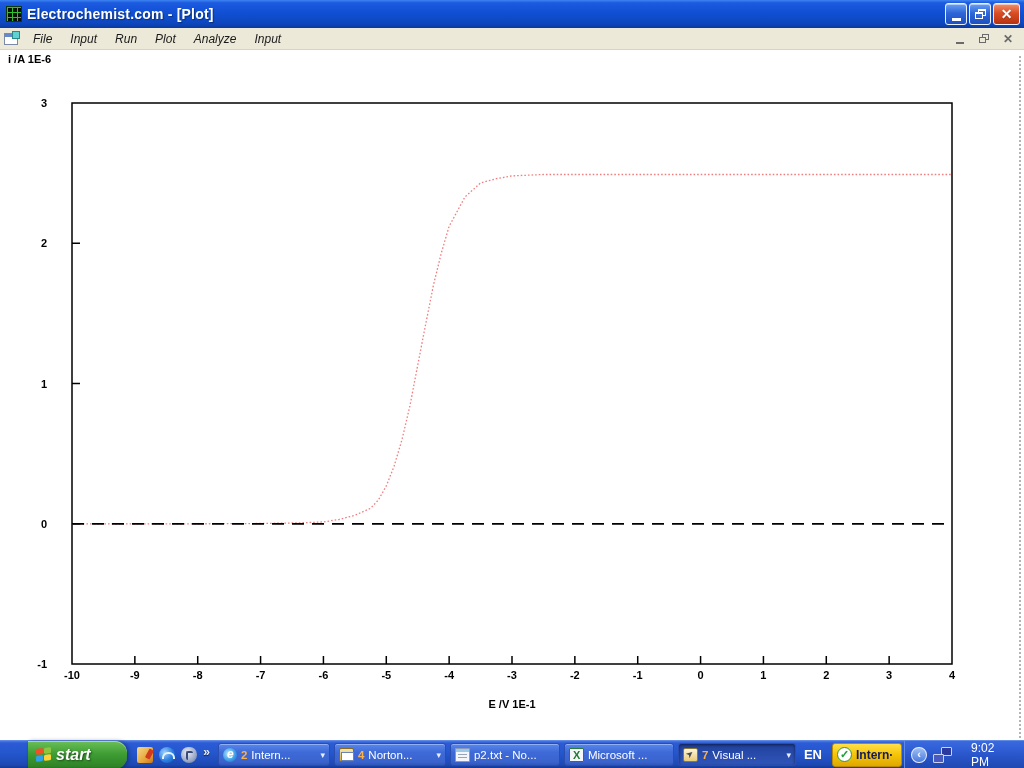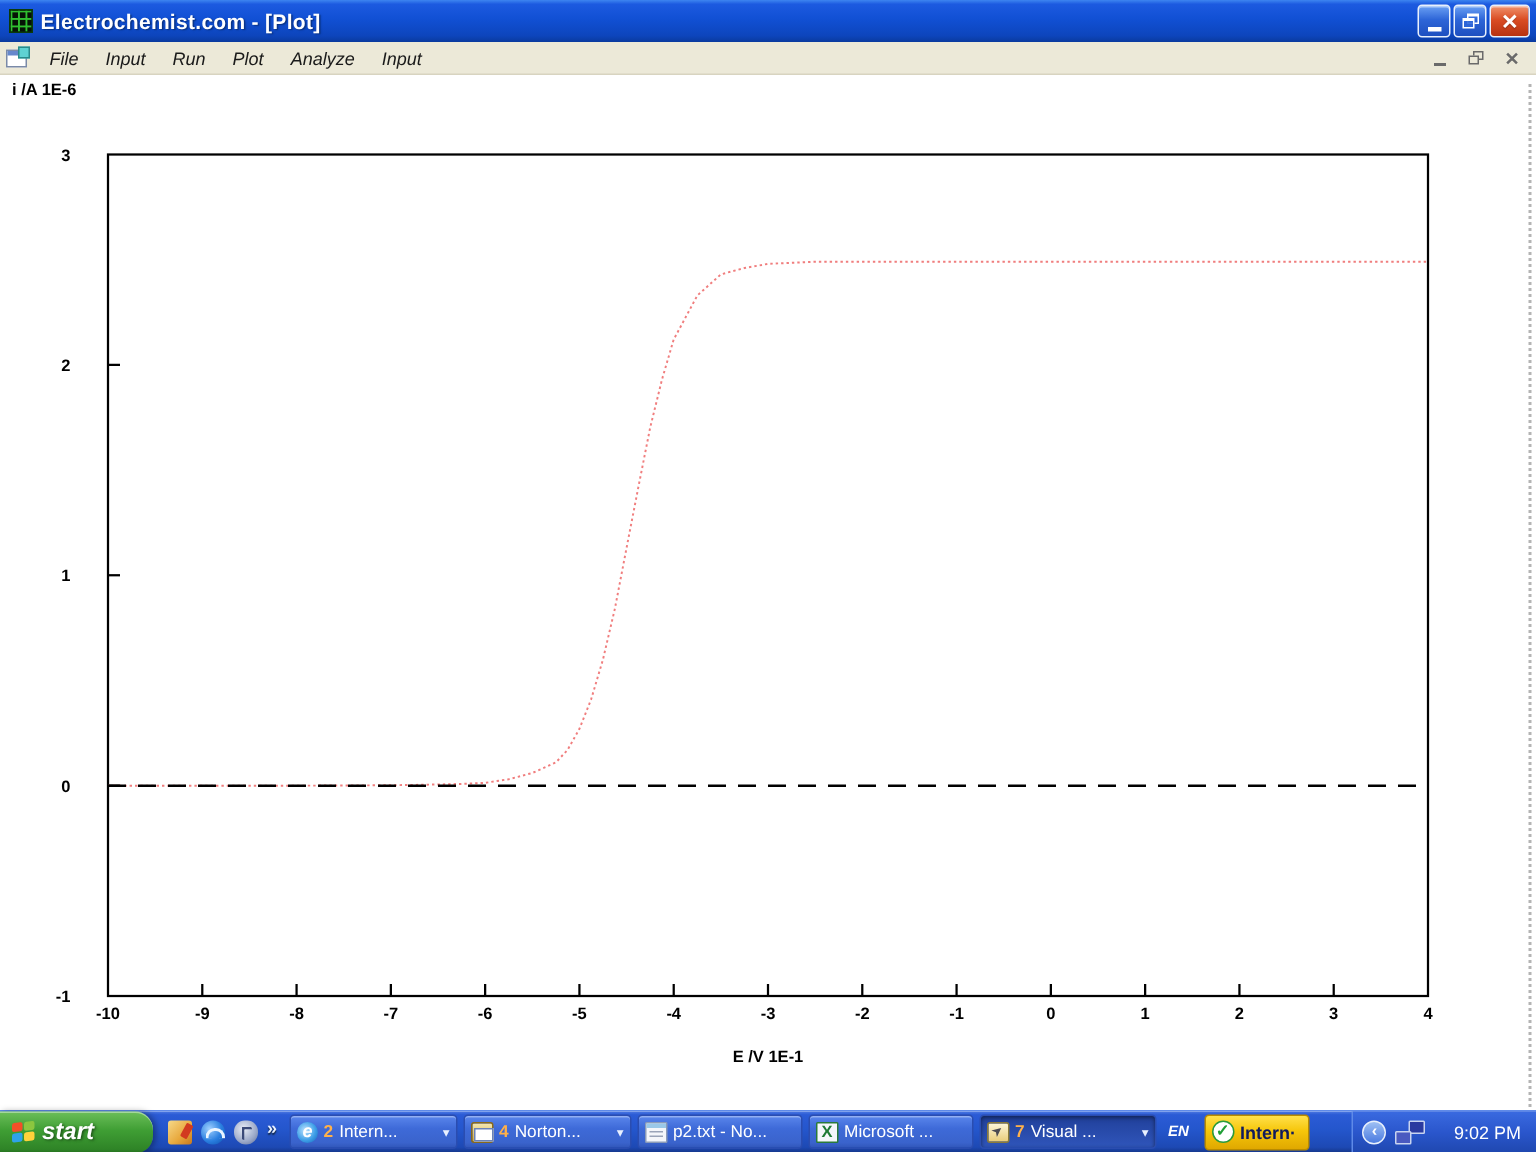--- a/index.html
+++ b/index.html
@@ -49,21 +49,21 @@
   .axis-title { font-family:"Liberation Sans",sans-serif; font-size:11px; font-weight:bold; fill:#000; }
   .right-dotted-edge { position:absolute; left:1019px; top:6px; height:682px; width:0; border-left:2px dotted #b4b4b4; }
 
   
   .taskbar { position:absolute; left:0; top:740px; width:1024px; height:28px;
     background:linear-gradient(#4b77e0 0%,#2b5bd6 8%,#2456cc 45%,#1d49b4 88%,#16398f 100%);
     border-top:1px solid #5f8ae8; display:flex; align-items:center; }
   .start-btn { height:28px; width:102px; border-radius:0 12px 12px 0; cursor:pointer;
     background:linear-gradient(#6cbf5a,#3f9e34 45%,#2f8427 90%,#246d1e);
     box-shadow:inset 0 1px 0 rgba(255,255,255,.4), 2px 0 4px rgba(0,0,0,.35);
-    display:flex; align-items:center; padding-left:8px; gap:5px; }
+    display:flex; align-items:center; padding-left:8px; gap:5px;margin-left:28px; }
   .flag { display:grid; grid-template-columns:7px 7px; grid-template-rows:6px 6px; gap:1px; transform:skewY(-6deg); }
   .flag span { border-radius:1.5px; }
   .flag .f1{background:#f34f28;} .flag .f2{background:#8cc63f;} .flag .f3{background:#2fa3e8;} .flag .f4{background:#ffd23a;}
   .start-label { color:#fff; font-weight:bold; font-style:italic; font-size:16px; text-shadow:1px 1px 2px #1c4d17; }
 
   .quick-launch { display:flex; align-items:center; gap:6px; padding:0 6px 0 10px; }
   .ql-icon { width:16px; height:16px; cursor:pointer; }
   .ql-desktop { background:linear-gradient(135deg,#f6d98a,#e8a83c 60%,#c8781e); border-radius:2px; position:relative; }
   .ql-desktop::after { content:""; position:absolute; right:1px; top:2px; width:5px; height:10px; background:#d23a20; border-radius:1px; transform:rotate(28deg); }
   .ql-browser { background:radial-gradient(circle at 35% 35%, #9fd0ff, #2a7fe0 55%, #0c4fae); border-radius:50%; position:relative; }
@@ -87,21 +87,21 @@
   .ic-outlook { background:linear-gradient(#f2e6b0,#d8b040); border:1px solid #8a6a1a; border-radius:2px; }
   .ic-outlook::after { content:""; position:absolute; left:1px; top:3px; width:11px; height:7px; background:#fff; border:1px solid #6a82b8; }
   .ic-notepad { background:#f4f6fa; border:1px solid #8a9ab8; border-radius:1px; }
   .ic-notepad::before { content:""; position:absolute; left:0; top:0; width:100%; height:3px; background:#9ac8e8; }
   .ic-notepad::after { content:""; position:absolute; left:2px; top:5px; width:9px; height:1px; background:#9aa4b8; box-shadow:0 3px 0 #9aa4b8; }
   .ic-excel { background:#f4f6fa; border:1px solid #2a7a3a; border-radius:1px; }
   .ic-excel::after { content:"X"; position:absolute; left:3px; top:0px; color:#1e7a34; font-size:11px; font-weight:bold; }
   .ic-vb { background:linear-gradient(#fdf6d8,#e8cc7a); border:1px solid #8a7a3a; border-radius:2px; }
   .ic-vb::after { content:"➤"; position:absolute; left:2px; top:0px; color:#4a4a52; font-size:9px; transform:rotate(-40deg); }
 
-  .lang-indicator { color:#fff; font-size:10px; font-weight:bold; padding:0 8px; cursor:pointer;font-style:italic; }
+  .lang-indicator { color:#fff; font-size:13px; font-weight:bold; padding:0 8px; cursor:pointer; }
   .norton-badge { height:24px; display:flex; align-items:center; gap:4px; padding:0 8px 0 4px; margin:0 2px; cursor:pointer;
     background:linear-gradient(#ffe04a,#f6c60a 45%,#e0a800); border:1px solid #b88a00; border-radius:3px; }
   .norton-circle { width:15px; height:15px; border-radius:50%; background:#fff; border:1px solid #2a9a3a; display:flex; align-items:center; justify-content:center; }
   .norton-check { color:#1f9e36; font-size:11px; font-weight:bold; line-height:1; }
   .norton-text { color:#101a5e; font-size:12px; font-weight:bold; }
 
   .tray { margin-left:auto; height:28px; display:flex; align-items:center; gap:6px; padding:0 10px 0 6px;
     background:linear-gradient(#3a6ae0,#2a56cc 50%,#1f47ae); border-left:1px solid #5f8ae8; }
   .tray-chevron { width:16px; height:16px; border-radius:50%; background:linear-gradient(#9ec0f4,#4a7ae0); border:1px solid #e8f0fc;
     color:#fff; font-weight:bold; font-size:11px; display:flex; align-items:center; justify-content:center; cursor:pointer; padding-bottom:1px; }

